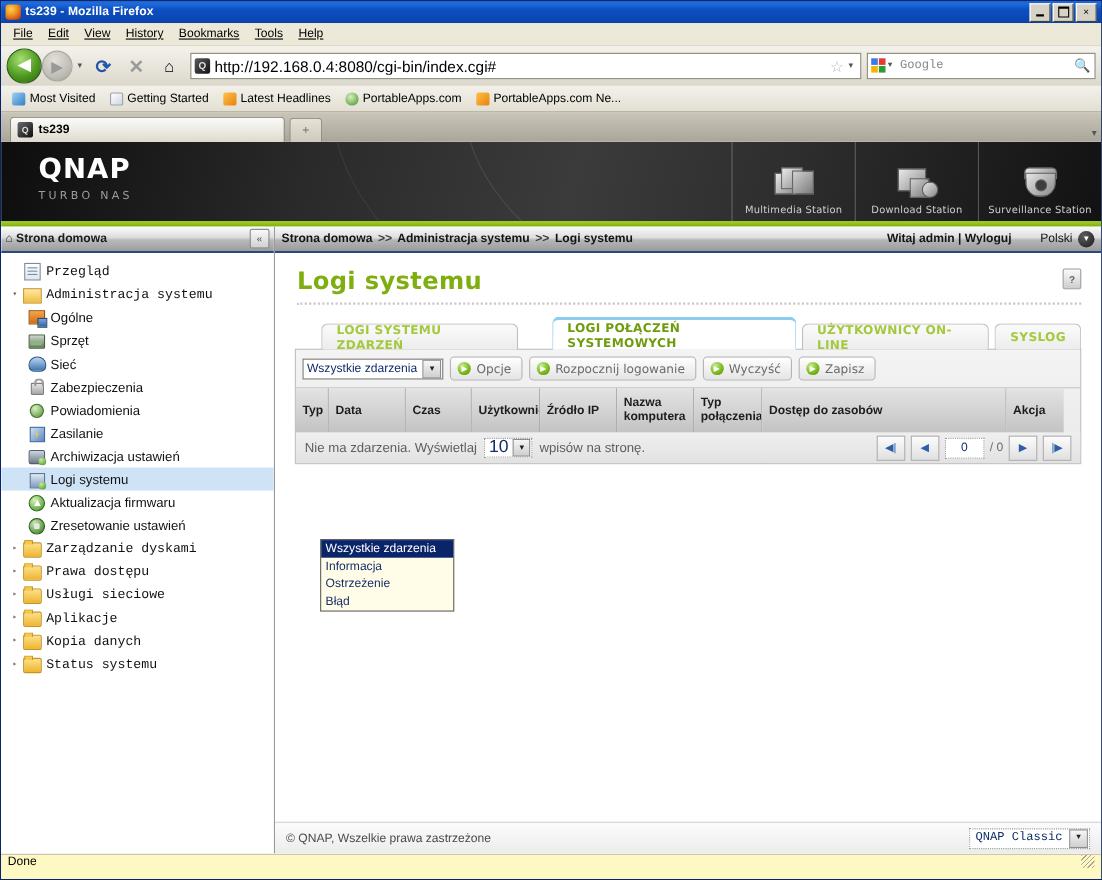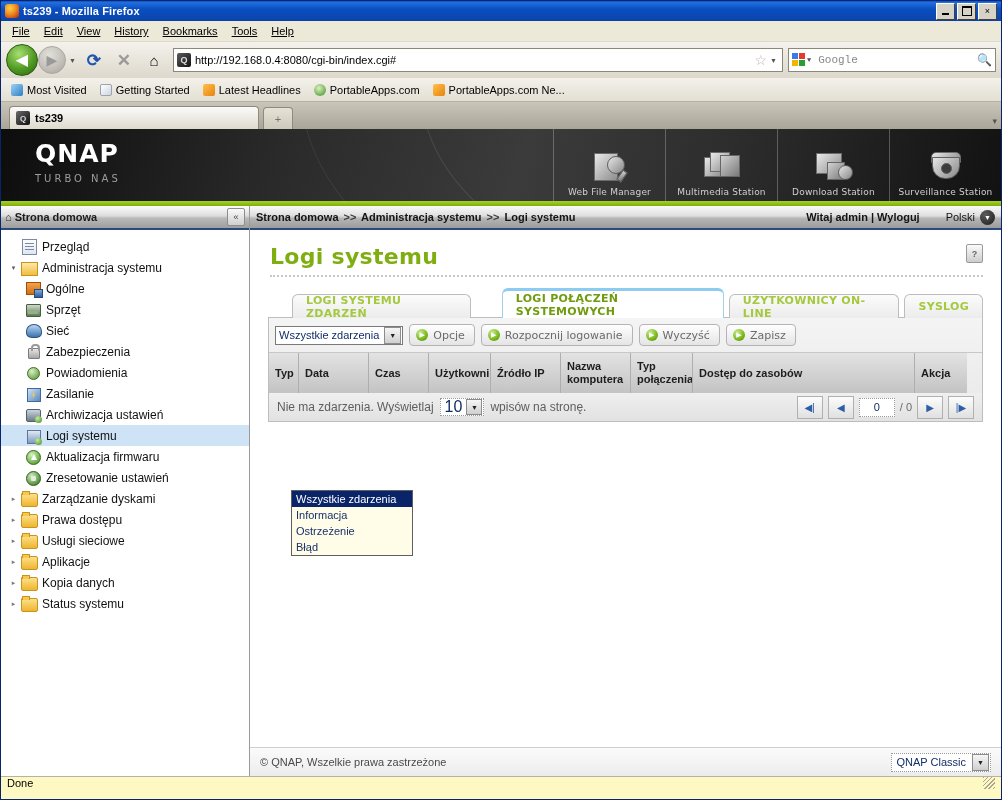--- a/index.html
+++ b/index.html
@@ -70,21 +70,21 @@
   .homeic{font-size:15px;}
   #urlbar{
     flex:1;height:22px;background:#fff;border:1px solid #8b8878;
     display:flex;align-items:center;padding:0 3px;margin:0 3px;
   }
   #urlbar .favic{
     width:14px;height:14px;margin-right:4px;flex:0 0 14px;border-radius:2px;
     background:linear-gradient(135deg,#5c5c5c,#111);color:#ddd;
     font-size:9px;display:flex;align-items:center;justify-content:center;font-weight:bold;
   }
-  #urlbar .utext{flex:1;font-size:11px;color:#000;white-space:nowrap;overflow:hidden;}
+  #urlbar .utext{flex:1;font-size:14px;color:#000;white-space:nowrap;overflow:hidden;}
   #urlbar .star{color:#b9b6ad;font-size:14px;margin:0 2px;}
   #searchbox{
     width:200px;height:22px;background:#fff;border:1px solid #8b8878;
     display:flex;align-items:center;padding:0 3px;font-family:Liberation Mono, monospace;
   }
   .gicon{width:14px;height:14px;flex:0 0 14px;position:relative;}
   .gicon i{position:absolute;width:6px;height:6px;display:block;}
   .gicon .g1{left:0;top:0;background:#3a79e8;}
   .gicon .g2{left:7px;top:0;background:#e33b2e;}
   .gicon .g3{left:0;top:7px;background:#f4b400;}
@@ -186,21 +186,21 @@
   #sbtree{flex:1;padding-top:6px;overflow:hidden;}
   .trow{
     height:21px;display:flex;align-items:center;font-size:12px;color:#111;
     padding-left:6px;box-sizing:border-box;
   }
   .trow.sel{background:#cfe3f7;}
   .trow .arrow{width:13px;flex:0 0 13px;font-size:7px;color:#7c7c7c;text-align:center;}
   .trow .arrow.down{color:#5a5a5a;}
   .trow .ti{width:17px;height:15px;flex:0 0 17px;margin-right:5px;position:relative;}
   .trow .lbl{white-space:nowrap;}
-  .lvl1{padding-left:6px;}
+  .lvl1{padding-left:6px;font-family:Liberation Mono, monospace;}
   .lvl2{padding-left:23px;}
   
   .ico-doc{background:linear-gradient(to bottom,#fff,#dfe6f0);border:1px solid #7b8ba3;width:13px;height:14px;position:absolute;left:2px;top:0;}
   .ico-doc:after{content:"";position:absolute;left:2px;top:3px;width:9px;height:1px;background:#7b8ba3;box-shadow:0 3px 0 #7b8ba3,0 6px 0 #7b8ba3;}
   .ico-folder{width:15px;height:12px;position:absolute;left:1px;top:2px;background:linear-gradient(to bottom,#fde08a,#eeb52f);border:1px solid #c79420;border-radius:1px 2px 2px 2px;}
   .ico-folder:before{content:"";position:absolute;left:0;top:-3px;width:6px;height:3px;background:#f6c84e;border:1px solid #c79420;border-bottom:none;border-radius:1px 1px 0 0;}
   .ico-folder-open{width:15px;height:12px;position:absolute;left:1px;top:2px;background:linear-gradient(to bottom,#ffe9a8,#f0bd3d);border:1px solid #c79420;}
   .ico-pc{width:13px;height:11px;position:absolute;left:2px;top:1px;background:linear-gradient(to bottom,#f3a34c,#cf6f14);border:1px solid #9c4f07;}
   .ico-pc:after{content:"";position:absolute;left:7px;top:6px;width:7px;height:7px;background:linear-gradient(to bottom,#7fa8d8,#2e5f9e);border:1px solid #24497a;}
   .ico-net{width:14px;height:12px;position:absolute;left:2px;top:1px;border-radius:50% 50% 35% 35%;background:linear-gradient(to bottom,#b9d7f5,#3d73ae);border:1px solid #2c5580;}
@@ -334,21 +334,21 @@
   #ddlist .opt{height:16px;display:flex;align-items:center;padding:0 4px;font-size:11px;color:#17316b;}
   #ddlist .opt.hl{background:#0a246a;color:#fff;}
   
   #pfooter{
     height:28px;flex:0 0 28px;border-top:1px solid #cfcfcf;
     background:linear-gradient(to bottom,#fbfbfb,#ececec);
     display:flex;align-items:center;padding:0 10px;
   }
   #pfooter .copy{flex:1;font-size:11px;color:#4a4a4a;}
   #themesel{
-    height:17px;background:#fff;border:1px dotted #9a9a9a;display:flex;align-items:center;padding-left:5px;
+    height:17px;background:#fff;border:1px dotted #9a9a9a;display:flex;align-items:center;padding-left:5px;font-family:Liberation Mono, monospace;
   }
   #themesel .tv{font-size:11px;color:#112e66;padding-right:5px;}
   #themesel .tarrow{
     width:15px;height:15px;background:linear-gradient(to bottom,#f6f6f6,#cfcfcf);
     border:1px solid #8c8c8c;display:flex;align-items:center;justify-content:center;
     font-size:7px;color:#222;margin:0 1px;
   }
   
   #statusbar{
     height:22px;flex:0 0 22px;background:#fef9c3;border-top:1px solid #b5b1a4;
@@ -463,28 +463,20 @@
   <div id="page">
 
     <div id="banner">
       <div class="arc arc1"></div>
       <div class="arc arc2"></div>
       <div id="qnaplogo">
         <div class="q">QNAP</div>
         <div class="t">TURBO NAS</div>
       </div>
       <div id="stations">
-        <div class="station">
-          <div class="sico">
-            <span class="sq1" style="left:4px;top:4px;width:22px;height:26px;"></span>
-            <span class="circ" style="left:17px;top:7px;width:16px;height:16px;"></span>
-            <span class="sq2" style="left:29px;top:21px;width:4px;height:10px;transform:rotate(35deg);"></span>
-          </div>
-          <div class="slbl">Web File Manager</div>
-        </div>
         <div class="station">
           <div class="sico">
             <span class="sq1" style="left:2px;top:8px;width:18px;height:18px;"></span>
             <span class="sq1" style="left:8px;top:3px;width:18px;height:18px;"></span>
             <span class="sq2" style="left:18px;top:6px;width:18px;height:20px;"></span>
           </div>
           <div class="slbl">Multimedia Station</div>
         </div>
         <div class="station">
           <div class="sico">

